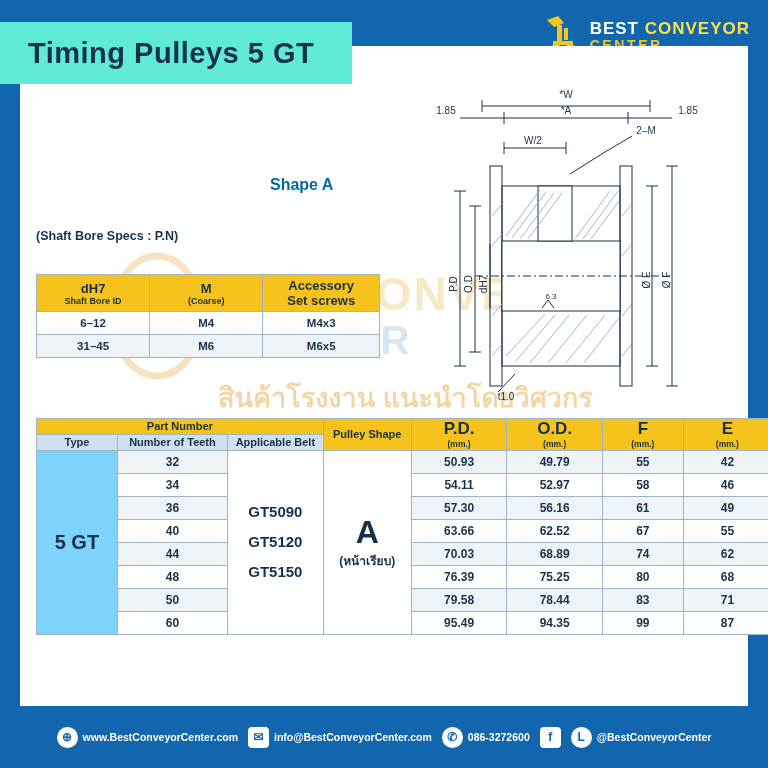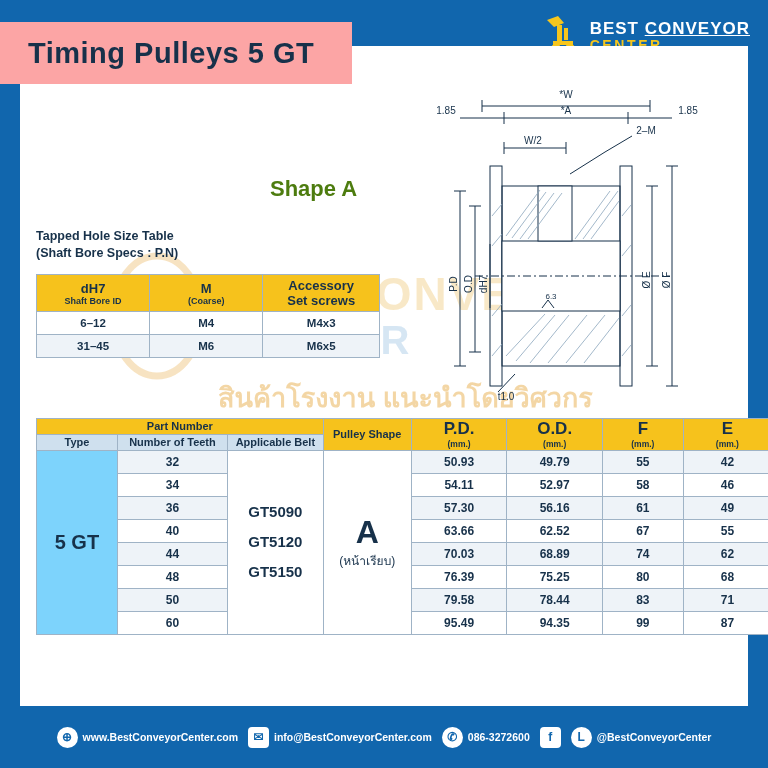--- a/index.html
+++ b/index.html
@@ -18,28 +18,28 @@
   }
   .brand {
     position:absolute; right:18px; top:14px;
     display:flex; align-items:center; gap:8px;
   }
   .brand-logo { width:42px; height:44px; position:relative; }
   .brand-text { color:#ffffff; line-height:1.05; }
   .brand-text .l1 {
     font-size:17px; font-weight:bold; letter-spacing:1px;
   }
-  .brand-text .l1 .y { color:#ffffff;text-decoration:underline; }
+  .brand-text .l1 .y { color:#fde047; }
   .brand-text .l2 {
     font-size:14px; font-weight:bold; letter-spacing:2.6px; color:#f6c61d;
   }
   
   .title-band {
     position:absolute; left:0; top:22px; width:352px; height:62px;
-    background:#fca5a5;
+    background:#5eead4;
     display:flex; align-items:center;
   }
   .title-band .t {
     font-size:29px; font-weight:bold; color:#17314a;
     padding-left:28px; letter-spacing:0.5px;
   }
   
   .page {
     position:absolute; left:20px; top:46px; width:728px; height:660px;
     background:#ffffff;
@@ -62,21 +62,21 @@
     position:absolute; left:178px; top:330px;
     font-size:27px; font-weight:bold; color:#f0c987; opacity:.75;margin-left:20px;
   }
   .wm-ring {
     position:absolute; left:78px; top:196px; width:118px; height:148px;
     opacity:.5;
   }
   
   .shape-a-title {
     position:absolute; left:250px; top:130px;
-    font-size:22px; font-weight:bold; color:#4d7c0f;
+    font-size:16px; font-weight:bold; color:#0369a1;
   }
   
   .tapped-title {
     position:absolute; left:16px; top:182px;
     font-size:12.5px; font-weight:bold; color:#17314a; line-height:1.35;
   }
   table.t1 {
     position:absolute; left:16px; top:228px; width:344px;
     border-collapse:collapse; font-size:11px;
   }
@@ -107,21 +107,21 @@
   table.t2 tbody tr:nth-child(odd) td.val { background:#eef3f8; }
   table.t2 tbody tr:nth-child(even) td.val { background:#ffffff; }
   table.t2 td.type-cell {
     font-size:20px; font-weight:bold; background:#7dd3fc;
   }
   table.t2 td.belt-cell {
     font-size:15px; font-weight:bold; background:#ffffff; line-height:2.0;
   }
   table.t2 td.shape-cell { background:#ffffff; }
   table.t2 td.shape-cell .letter { font-size:32px; font-weight:bold; display:block; }
-  table.t2 td.shape-cell .thai { font-size:12px; font-weight:normal; display:block; }
+  table.t2 td.shape-cell .thai { font-size:12px; font-weight:bold; display:block; }
   
   .drawing { position:absolute; left:400px; top:10px; width:320px; height:350px; }
   
   .bottombar {
     position:absolute; left:0; bottom:0; width:768px; height:62px;
     background:#1166ad; display:flex; align-items:center;
     justify-content:center; gap:10px;
   }
   .contact {
     display:flex; align-items:center; gap:5px;
@@ -262,21 +262,20 @@
         <text transform="translate(37,228) rotate(-90)">P.D</text>
         <text transform="translate(52,228) rotate(-90)">O.D</text>
         <text transform="translate(67,228) rotate(-90)">dH7</text>
         <text transform="translate(230,224) rotate(-90)">Ø E</text>
         <text transform="translate(250,224) rotate(-90)">Ø F</text>
       </g>
     </svg>
   </div>
 
   <div class="tapped-title">
-    <div>Tapped Hole Size Table</div>
     <div>(Shaft Bore Specs : P.N)</div>
   </div>
 
   <table class="t1">
     <thead>
       <tr>
         <th style="width:33%">
           <span class="big">dH7</span>
           <span class="sm">Shaft Bore ID</span>
         </th>

